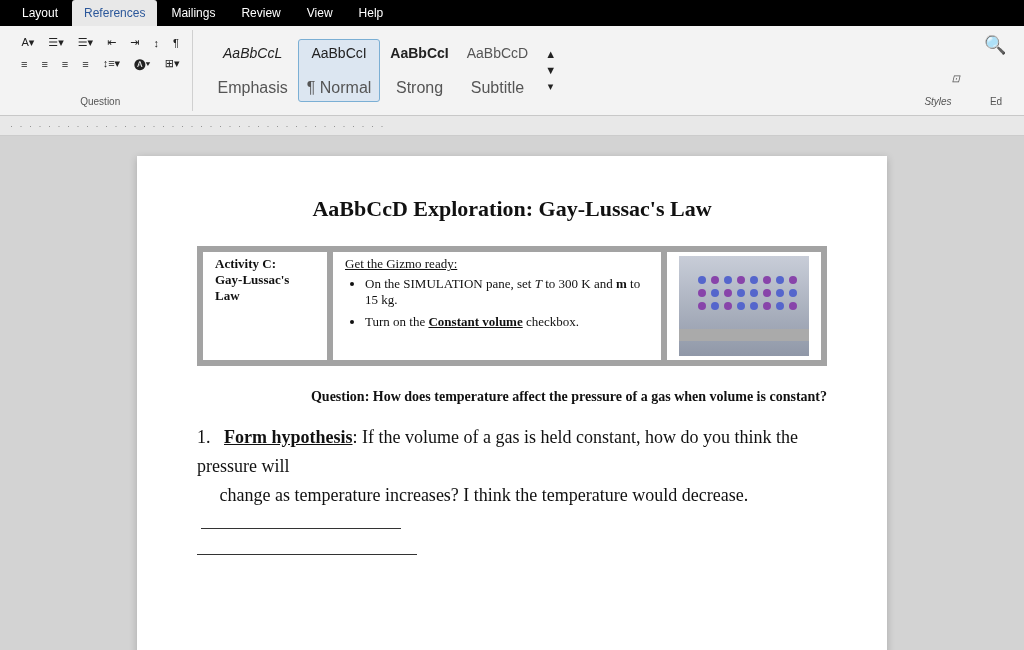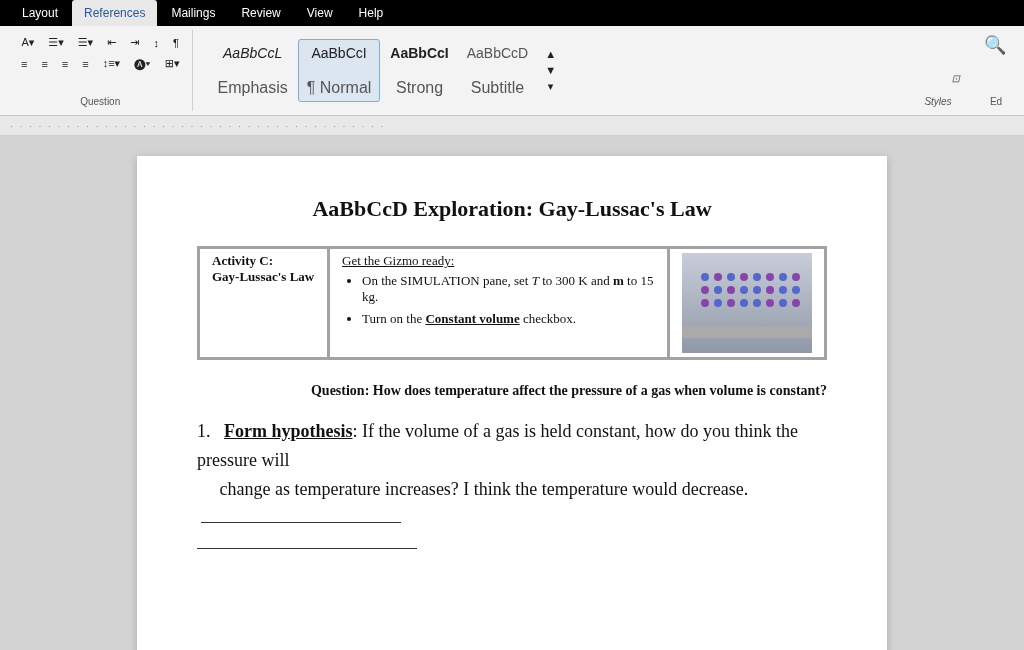--- a/index.html
+++ b/index.html
@@ -164,21 +164,21 @@
     }
 
     
     .activity-table {
       width: 100%;
       border-collapse: collapse;
       margin-bottom: 20px;
     }
 
     .activity-table td {
-      border: 3px solid #a3a3a3;
+      border: 6px solid #a3a3a3;
       vertical-align: top;
       padding: 4px 12px;
       font-size: 13px;
       font-family: 'Times New Roman', Times, serif;
       color: #111;
     }
 
     .activity-label-cell {
       width: 130px;
       vertical-align: middle;

